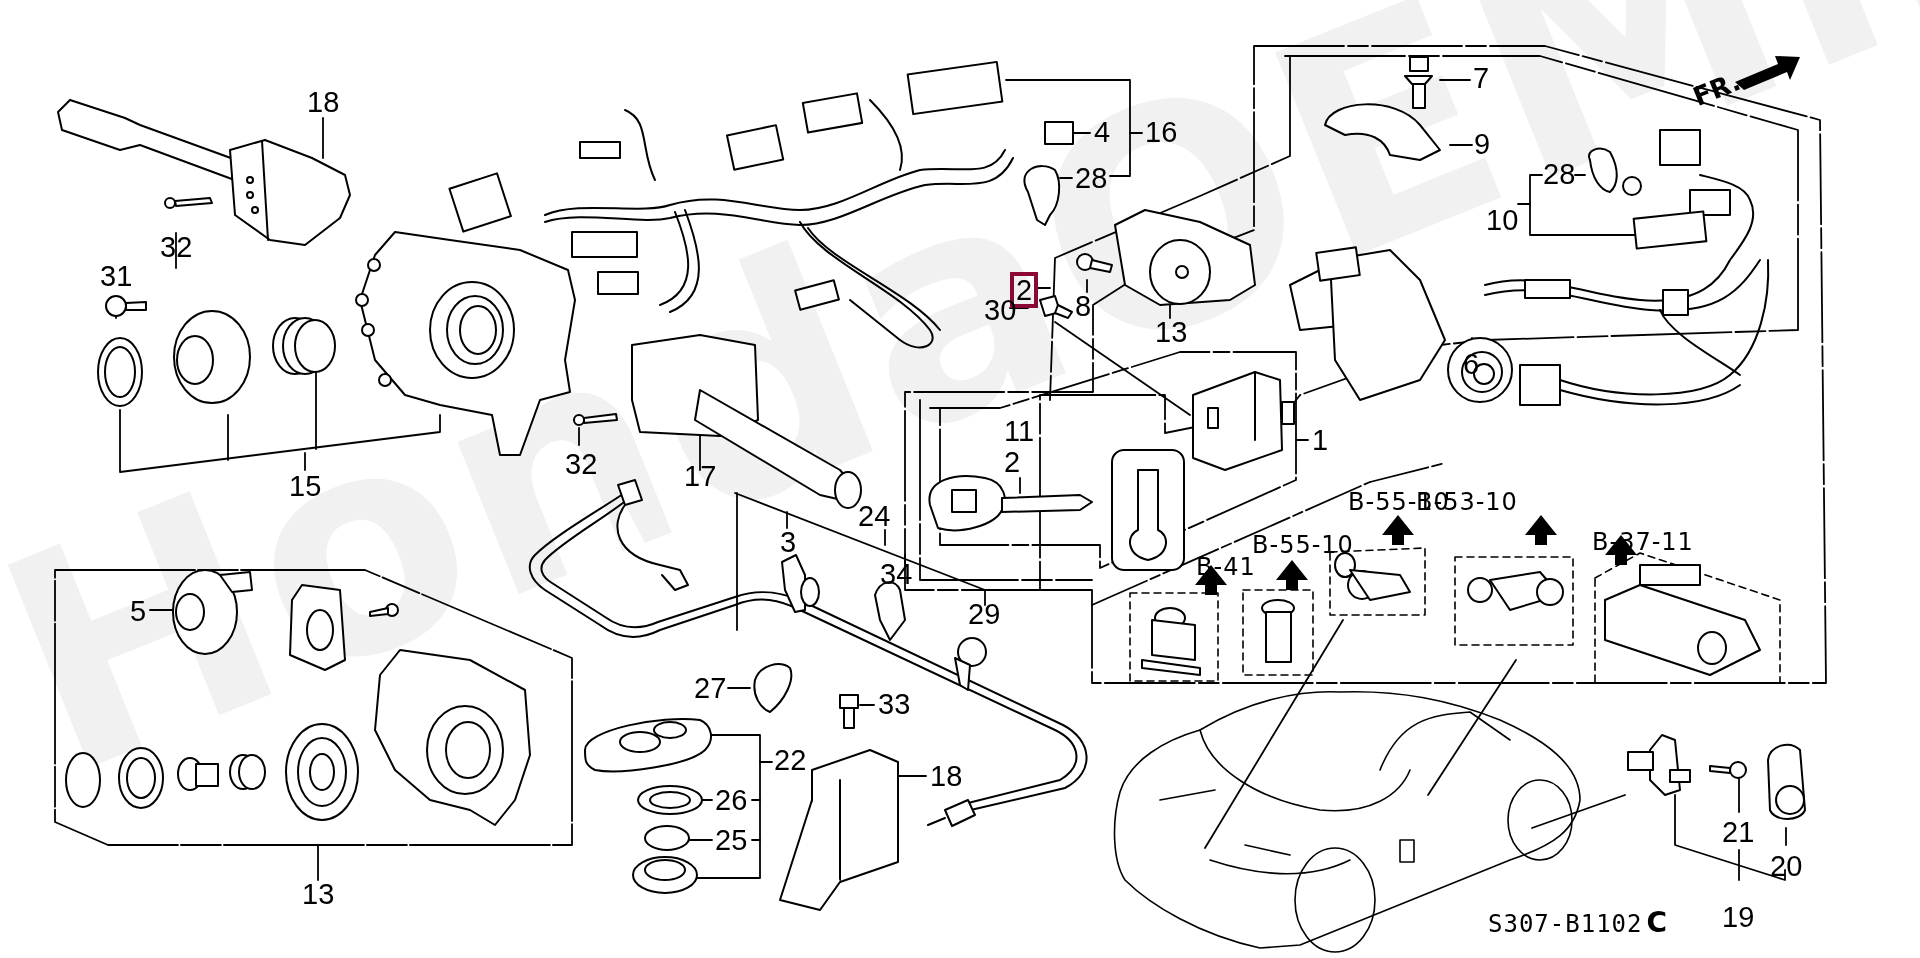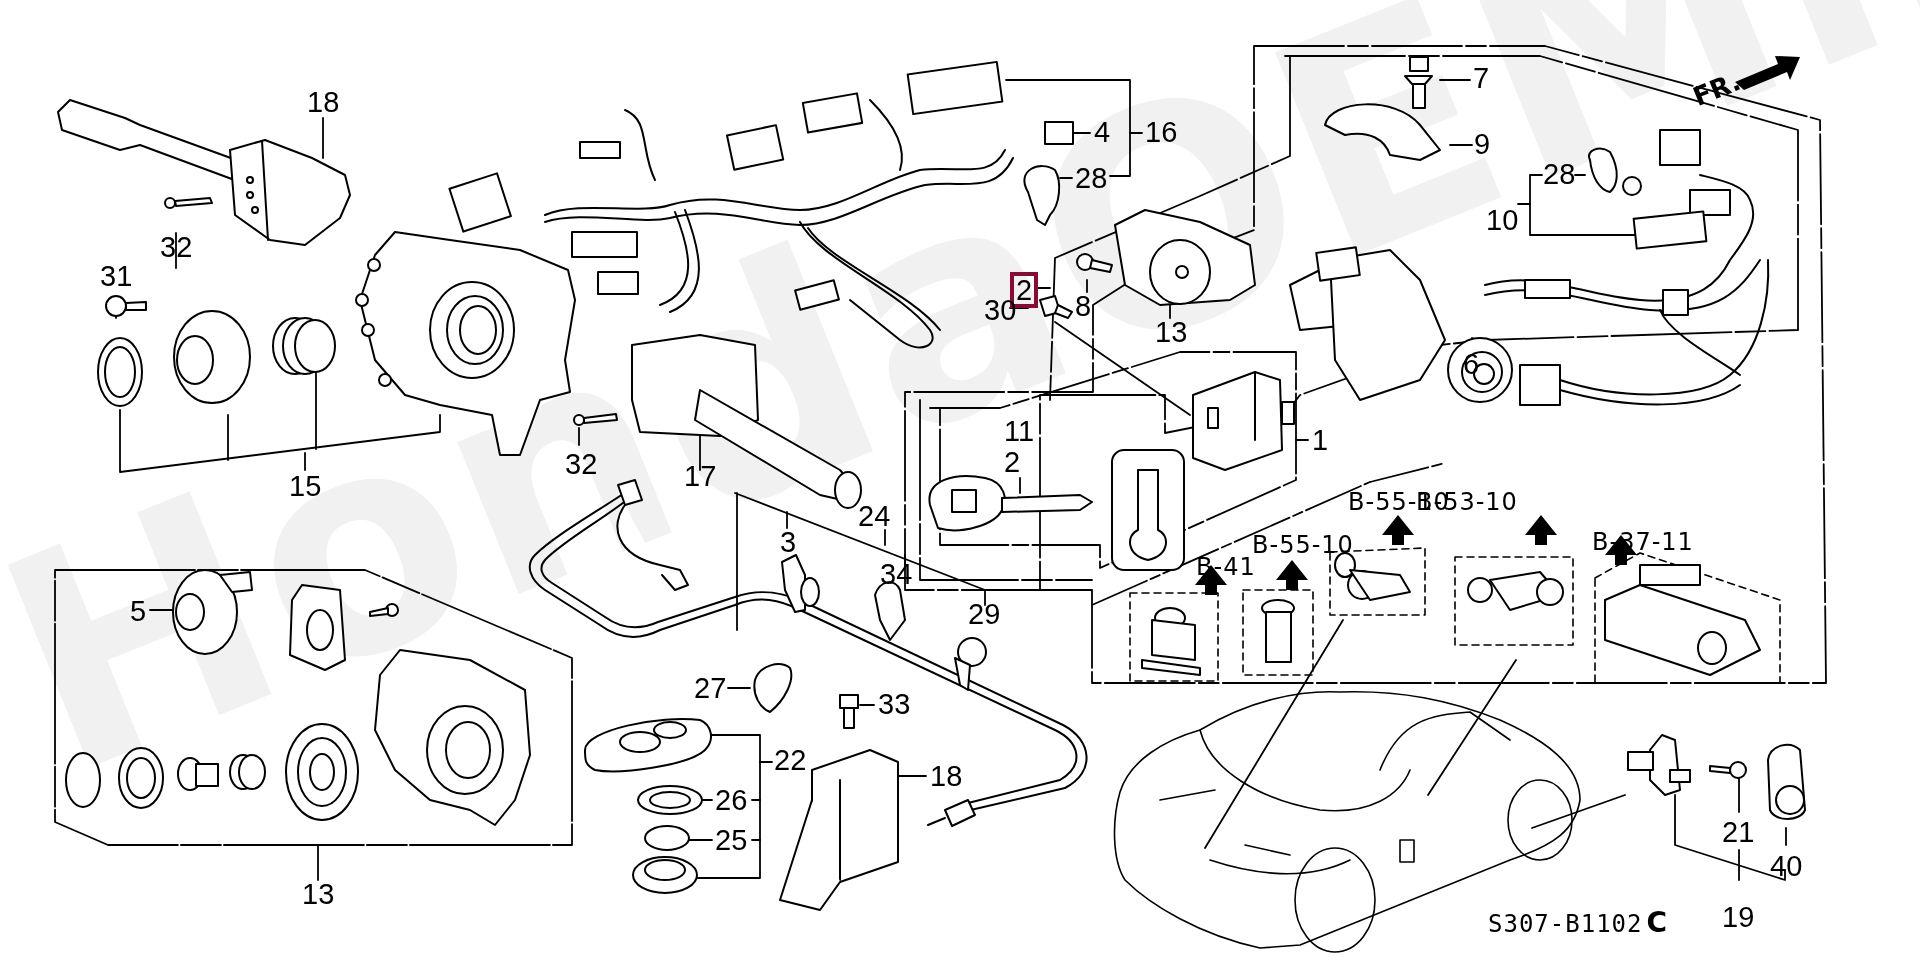--- a/index.html
+++ b/index.html
@@ -430,21 +430,21 @@
   <div class="callout" style="left:968px;top:600px">29</div>
   <div class="callout" style="left:130px;top:597px">5</div>
   <div class="callout" style="left:302px;top:880px">13</div>
   <div class="callout" style="left:694px;top:674px">27</div>
   <div class="callout" style="left:878px;top:690px">33</div>
   <div class="callout" style="left:774px;top:746px">22</div>
   <div class="callout" style="left:715px;top:786px">26</div>
   <div class="callout" style="left:715px;top:826px">25</div>
   <div class="callout" style="left:930px;top:762px">18</div>
   <div class="callout" style="left:1722px;top:818px">21</div>
-  <div class="callout" style="left:1770px;top:852px">40</div>
+  <div class="callout" style="left:1770px;top:852px">20</div>
   <div class="callout" style="left:1722px;top:903px">19</div>
 
   <div class="ref" style="left:1196px;top:555px">B-41</div>
   <div class="ref" style="left:1252px;top:533px">B-55-10</div>
   <div class="ref" style="left:1348px;top:490px">B-55-10</div>
   <div class="ref" style="left:1416px;top:490px">B-53-10</div>
   <div class="ref" style="left:1592px;top:530px">B-37-11</div>
 
   <div class="fr" style="left:1700px;top:82px">FR.</div>
 

